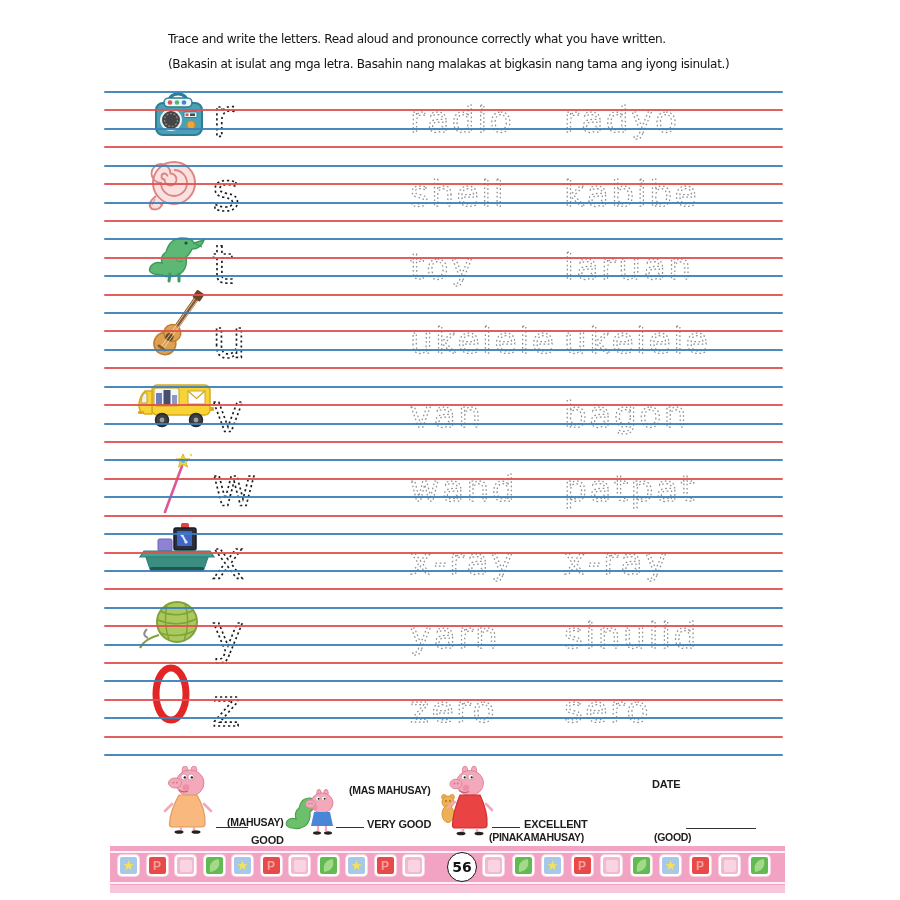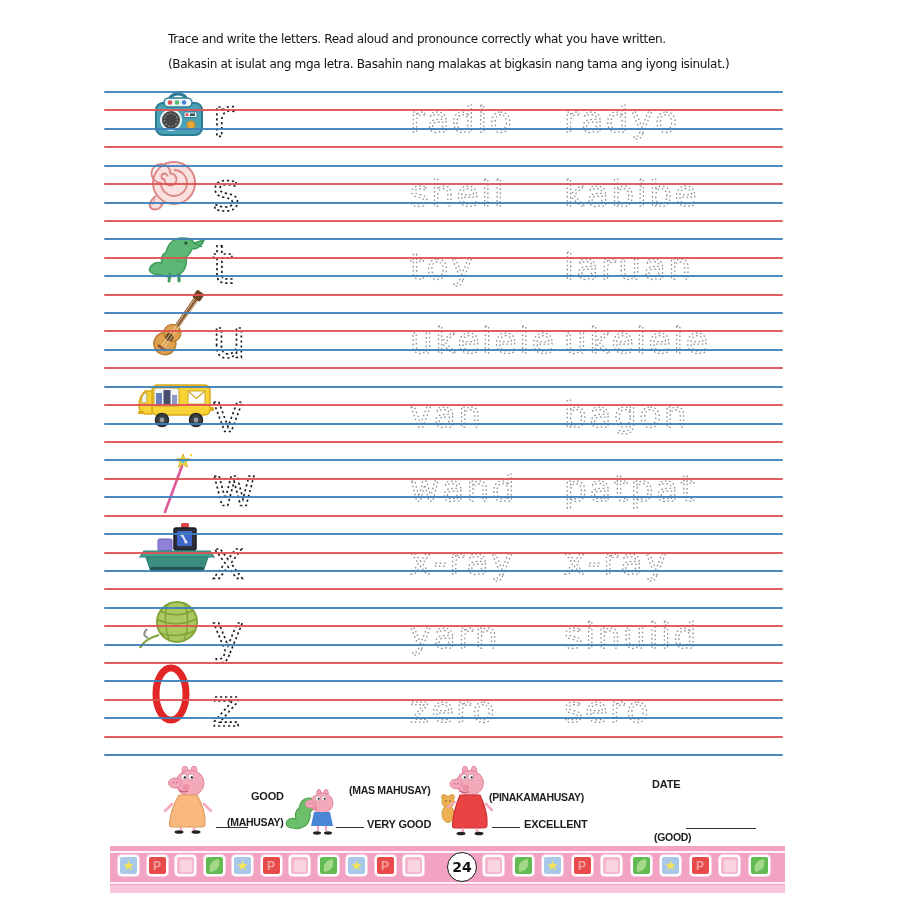--- a/index.html
+++ b/index.html
@@ -301,21 +301,21 @@
     <circle cx="28.8" cy="11.4" r="1.2" fill="#222"></circle>
   <circle cx="23" cy="21.5" r="3.3" fill="#ef8fa5"></circle>
   <path d="M16 24 Q20 27 25 25" fill="none" stroke="#c06078" stroke-width="1.2"></path>
   <path d="M16 29 L34 29 Q43 45 42 58 Q42 61 38 61 L10 61 Q6 61 6.5 58 Q7 45 16 29 Z" fill="#f8b87e" stroke="#e09a5e" stroke-width="1.2"></path>
   <path d="M9 38 L2 45 M41 38 L48 45" stroke="#f4a9bb" stroke-width="2.6" stroke-linecap="round"></path>
   <path d="M18 61 L18 65 M31 61 L31 65" stroke="#f4a9bb" stroke-width="2.4"></path>
   <ellipse cx="16" cy="66" rx="4.5" ry="1.8" fill="#222"></ellipse>
     <ellipse cx="33" cy="66" rx="4.5" ry="1.8" fill="#222"></ellipse>
 </svg>
 <div class="f-abs blankline" style="left:216px;top:827px;width:32px"></div>
-<div class="f-abs rating-label" style="left:251px;top:790px">GOOD</div>
+<div class="f-abs rating-label" style="left:251px;top:834px">GOOD</div>
 <div class="f-abs rating-sub" style="left:227px;top:816px">(MAHUSAY)</div>
 
 <svg class="f-abs" style="left:283px;top:788px" width="56" height="48" viewBox="0 0 56 48">
   <path d="M8 40 Q1 38 4 33 Q7 29 13 31 Q11 24 16 20 Q18 10 26 10 Q32 10 33 14 L39 12 Q37 18 31 18 Q30 22 27 24 Q28 33 22 38 Q15 42 10 40 Z" fill="#6cc06c" stroke="#4da04d" stroke-width="1.2"></path>
   <circle cx="27" cy="14" r="1.2" fill="#2a5c3a"></circle>
   <ellipse cx="36" cy="5" rx="2.2" ry="3.6" fill="#f4a9bb" stroke="#e0849a"></ellipse>
   <ellipse cx="43" cy="5" rx="2.2" ry="3.6" fill="#f4a9bb" stroke="#e0849a"></ellipse>
   <ellipse cx="39" cy="15" rx="11" ry="10" fill="#f4a9bb" stroke="#e0849a"></ellipse>
   <ellipse cx="27.5" cy="16" rx="5" ry="4" fill="#f4a9bb" stroke="#e0849a"></ellipse>
   <circle cx="26" cy="15.5" r=".9" fill="#d4798f"></circle>
@@ -354,21 +354,21 @@
   <circle cx="29" cy="22" r="3.2" fill="#ef8fa5"></circle>
   <path d="M22 24.5 Q27 28 32 25.5" fill="none" stroke="#c06078" stroke-width="1.3"></path>
   <path d="M23 29 L43 29 Q51 46 50 59 Q50 62 46 62 L19 62 Q15 62 15.5 59 Q16 46 23 29 Z" fill="#ea4343" stroke="#cc3030" stroke-width="1.2"></path>
   <path d="M18 36 L11 41 M49 38 L55 44" stroke="#f4a9bb" stroke-width="2.6" stroke-linecap="round"></path>
   <path d="M26 62 L26 66 M40 62 L40 66" stroke="#f4a9bb" stroke-width="2.4"></path>
   <ellipse cx="24" cy="67.5" rx="4.5" ry="1.8" fill="#222"></ellipse>
     <ellipse cx="42" cy="67.5" rx="4.5" ry="1.8" fill="#222"></ellipse>
 </svg>
 <div class="f-abs blankline" style="left:492px;top:827px;width:28px"></div>
 <div class="f-abs rating-label" style="left:524px;top:818px">EXCELLENT</div>
-<div class="f-abs rating-sub" style="left:489px;top:791px">(PINAKAMAHUSAY)</div>
+<div class="f-abs rating-sub" style="left:489px;top:831px">(PINAKAMAHUSAY)</div>
 
 <div class="f-abs rating-label" style="left:652px;top:778px">DATE</div>
 <div class="f-abs blankline" style="left:686px;top:828px;width:70px"></div>
 <div class="f-abs rating-sub" style="left:654px;top:831px">(GOOD)</div>
 
 <div id="strip">
   <div class="hairline" style="top:5px"></div>
   <div class="hairline" style="top:36px"></div>
   <div class="light-band"></div>
   <div class="sqrow" id="sq-left">
@@ -399,21 +399,21 @@
       <span class="sq sq-star">
         <span class="sqg star">★</span>
       </span>
       <span class="sq sq-p">
         <span class="sqg p">P</span>
       </span>
       <span class="sq sq-blank">
         <span class="sqg blank"></span>
       </span>
     </div>
-  <div id="page-circle">24</div>
+  <div id="page-circle">56</div>
   <div class="sqrow" id="sq-right">
       <span class="sq sq-blank">
         <span class="sqg blank"></span>
       </span>
       <span class="sq sq-leaf">
         <span class="sqg leaf"></span>
       </span>
       <span class="sq sq-star">
         <span class="sqg star">★</span>
       </span>

